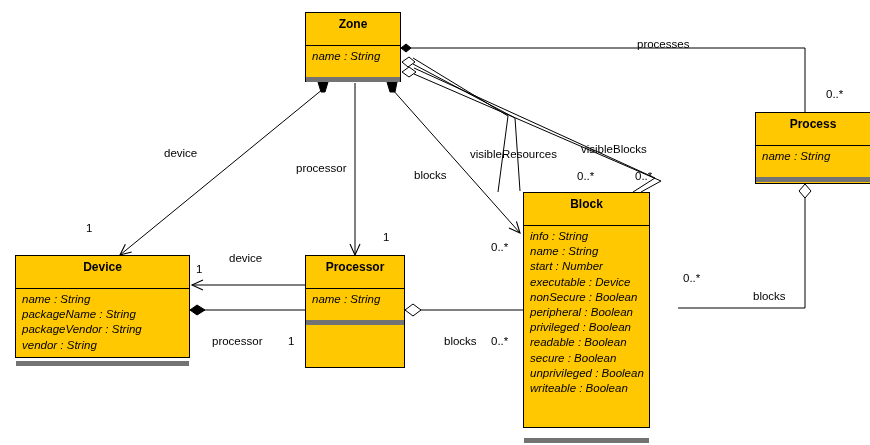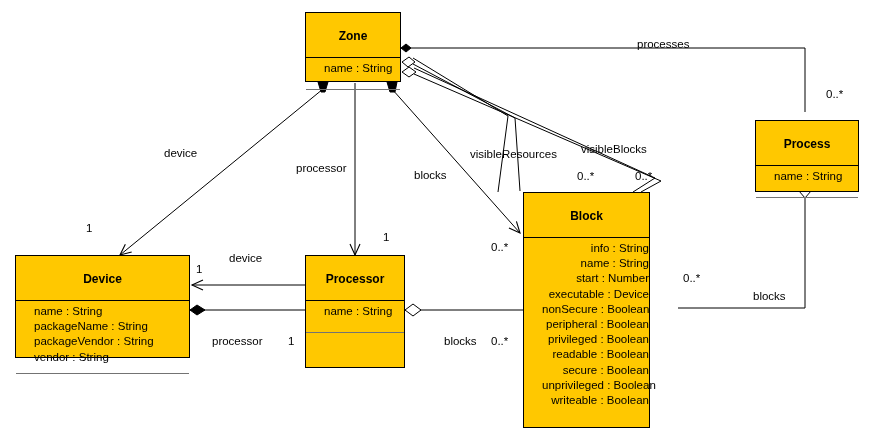--- a/index.html
+++ b/index.html
@@ -27,27 +27,28 @@
     background: #FFC800;
     border: 1px solid #000000;
     box-sizing: border-box;
     z-index: 5;
   }
   .uml-title {
     text-align: center;
     font-weight: bold;
     font-size: 12px;
     color: #000000;
-    padding: 16px 0 4px 0;
+    padding: 4px 0 4px 0;
     border-bottom: 1px solid #000000;
     line-height: 14px;
   }
   .uml-attrs {
-    border-bottom: 1px solid #737373;
-    padding: 3px 0 3px 18px;
+    border-bottom: 5px solid #737373;
+    padding: 3px 0 3px 6px;
+    font-style: italic;
   }
   .uml-attr {
     font-size: 11.5px;
     color: #000000;
     line-height: 15.2px;
     white-space: nowrap;
   }
   .uml-ops {
     
   }
@@ -125,31 +126,31 @@
   </svg>
 
   <div class="uml-class" style="left:305px; top:12px; width:96px; height:70px;">
     <div class="uml-title" style="height:24px;">Zone</div>
     <div class="uml-attrs" style="height:25px;">
       <div class="uml-attr">name : String</div>
     </div>
     <div class="uml-ops"></div>
   </div>
 
-  <div class="uml-class" style="left:755px; top:120px; width:104px; height:72px;">
+  <div class="uml-class" style="left:755px; top:112px; width:116px; height:72px;">
     <div class="uml-title" style="height:24px;">Process</div>
     <div class="uml-attrs" style="height:25px;">
       <div class="uml-attr">name : String</div>
     </div>
     <div class="uml-ops"></div>
   </div>
 
   <div class="uml-class" style="left:523px; top:192px; width:127px; height:236px;">
     <div class="uml-title" style="height:24px;">Block</div>
-    <div class="uml-attrs" style="height:206px;text-align:right;">
+    <div class="uml-attrs" style="height:206px;">
       <div class="uml-attr">info : String</div>
       <div class="uml-attr">name : String</div>
       <div class="uml-attr">start : Number</div>
       <div class="uml-attr">executable : Device</div>
       <div class="uml-attr">nonSecure : Boolean</div>
       <div class="uml-attr">peripheral : Boolean</div>
       <div class="uml-attr">privileged : Boolean</div>
       <div class="uml-attr">readable : Boolean</div>
       <div class="uml-attr">secure : Boolean</div>
       <div class="uml-attr">unprivileged : Boolean</div>

